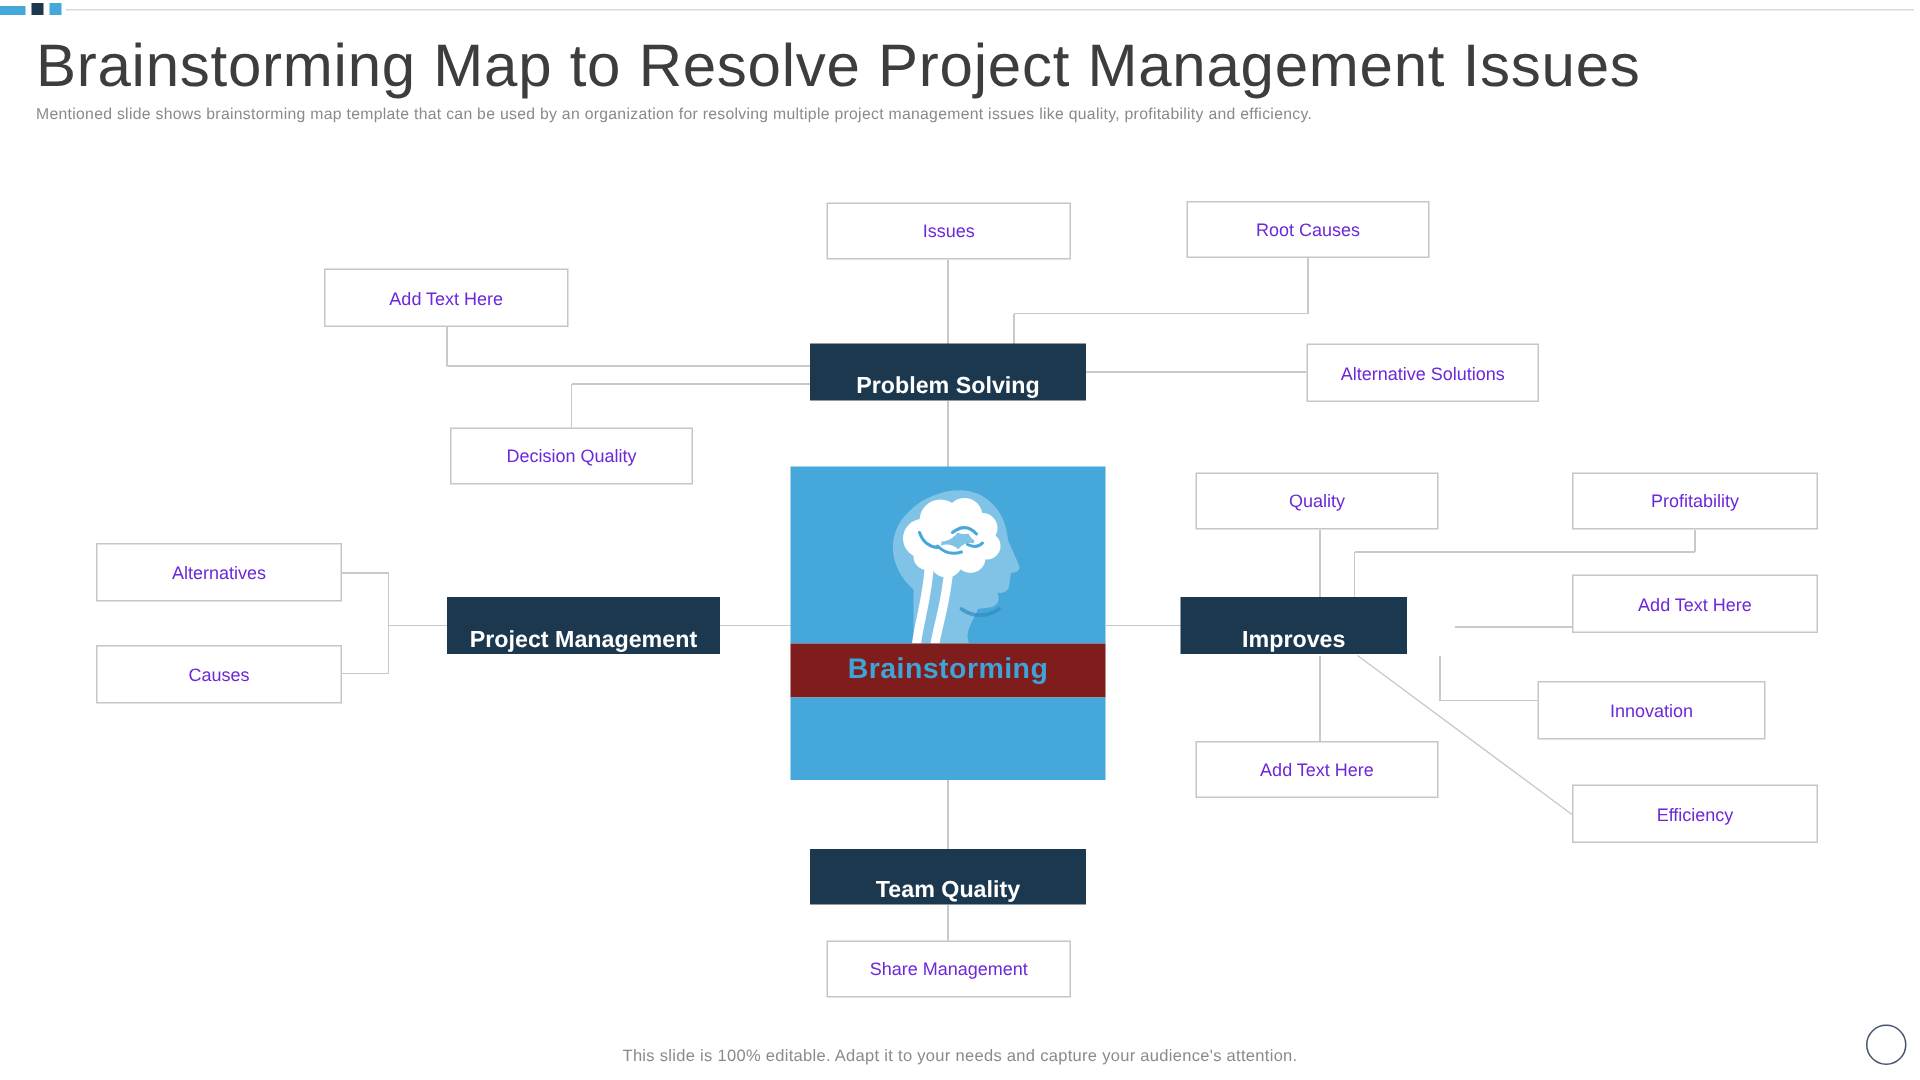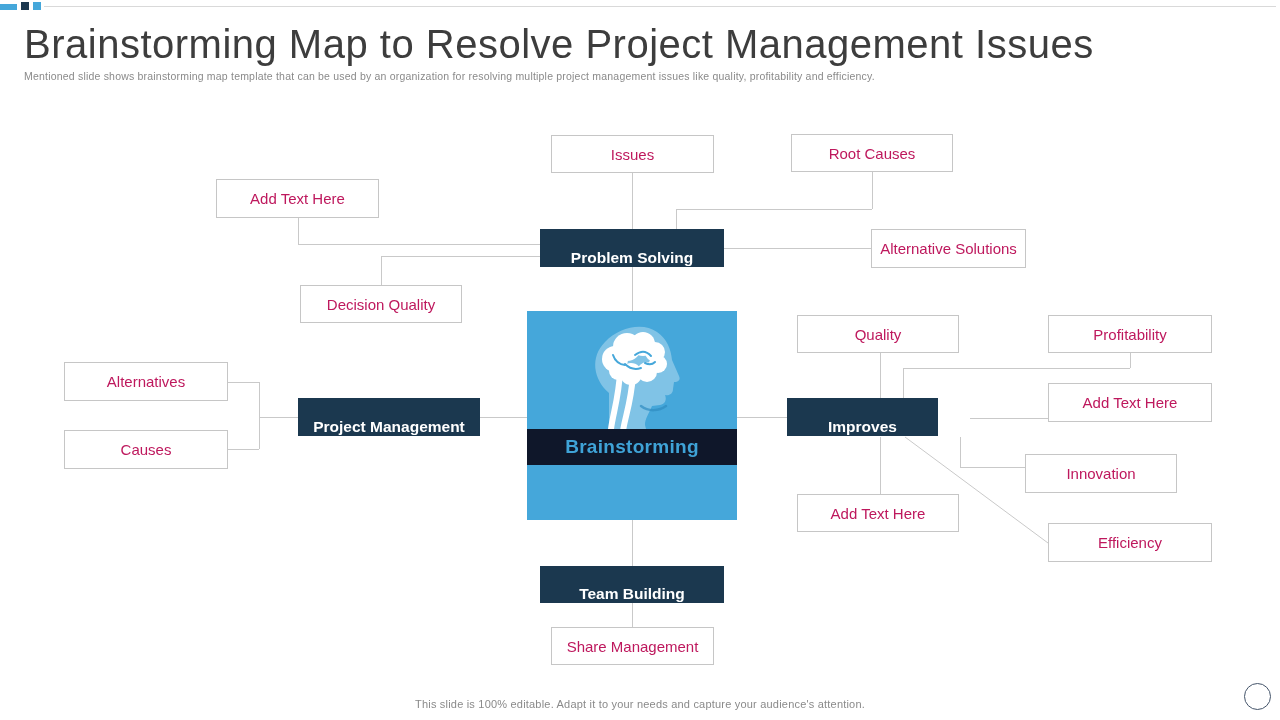--- a/index.html
+++ b/index.html
@@ -27,35 +27,35 @@
     font-size:10.5px; color:#8A8A8A; letter-spacing:0.2px;
   }
 
   
   .lines { left:0; top:0; z-index:1; }
 
   
   .wbox {
     position:absolute; z-index:2; background:#ffffff; border:1px solid #C6C6C6;
     display:flex; align-items:center; justify-content:center;
-    font-size:15px; color:#be185d; text-align:center;
+    font-size:12px; color:#6d28d9; text-align:center;
   }
   .nbox {
     position:absolute; z-index:2; background:#1B384F; color:#ffffff;
     display:flex; align-items:flex-end; justify-content:center;
     font-size:15.5px; font-weight:bold; text-align:center;
   }
 
   
   .center-top {
     left:527px; top:311px; width:210px; height:118px; background:#45A7DA; z-index:2;
     display:flex; align-items:flex-end; justify-content:center;
   }
   .center-label {
-    left:527px; top:429px; width:210px; height:36px; z-index:2; background:#0f172a;
+    left:527px; top:429px; width:210px; height:36px; z-index:2; background:#7f1d1d;
     display:flex; align-items:center; justify-content:center;
     color:#3FA3D7; font-weight:bold; font-size:19px; letter-spacing:0.3px;
   }
   .center-bottom {
     left:527px; top:465px; width:210px; height:55px; background:#45A7DA; z-index:2;
   }
 
   
   .footer {
     left:0; top:698px; width:1280px; text-align:center;
@@ -155,21 +155,21 @@
 <div class="nbox" style="left:540px;top:229px;width:184px;height:38px">
     <span>Problem Solving</span>
   </div>
 <div class="nbox" style="left:298px;top:398px;width:182px;height:38px">
     <span>Project Management</span>
   </div>
 <div class="nbox" style="left:787px;top:398px;width:151px;height:38px">
     <span>Improves</span>
   </div>
 <div class="nbox" style="left:540px;top:566px;width:184px;height:37px">
-    <span>Team Building</span>
+    <span>Team Quality</span>
   </div>
 
 <div class="abs center-top">
   <svg width="150" height="110" viewBox="0 0 150 110">
 
     <path d="M52,110 L52,74 C36,60 33,38 48,23 C62,8 86,3 100,13 C110,20 114,30 115,41
              L122,57 C124,61 121,63 117,63 L116,70 C116,75 112,77 108,76
              C110,81 108,85 103,86 L95,87 C91,96 88,100 88,106 L89,110 Z" fill="#ffffff" opacity="0.32"></path>
 
     <path d="M84,87 C92,93 102,92 109,87" fill="none" stroke="#2F8CC0" stroke-width="2.5" stroke-linecap="round" opacity="0.7"></path>

